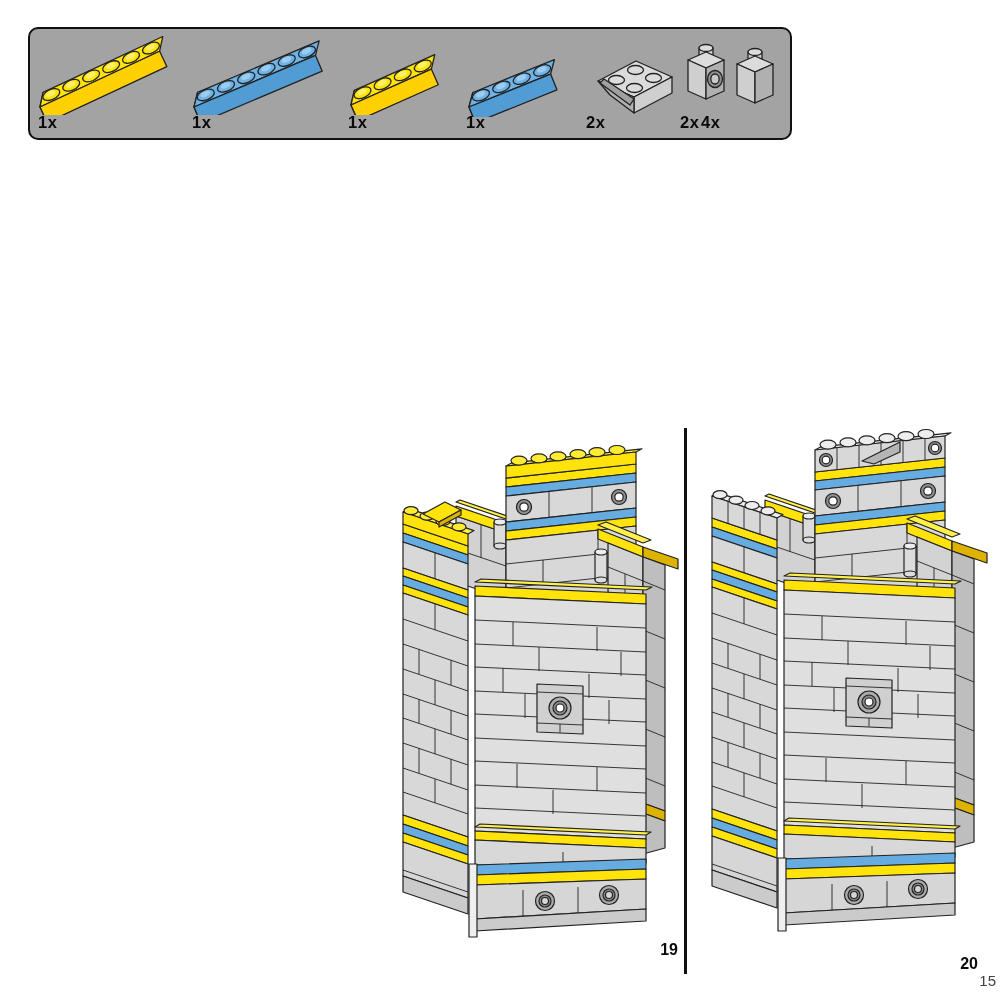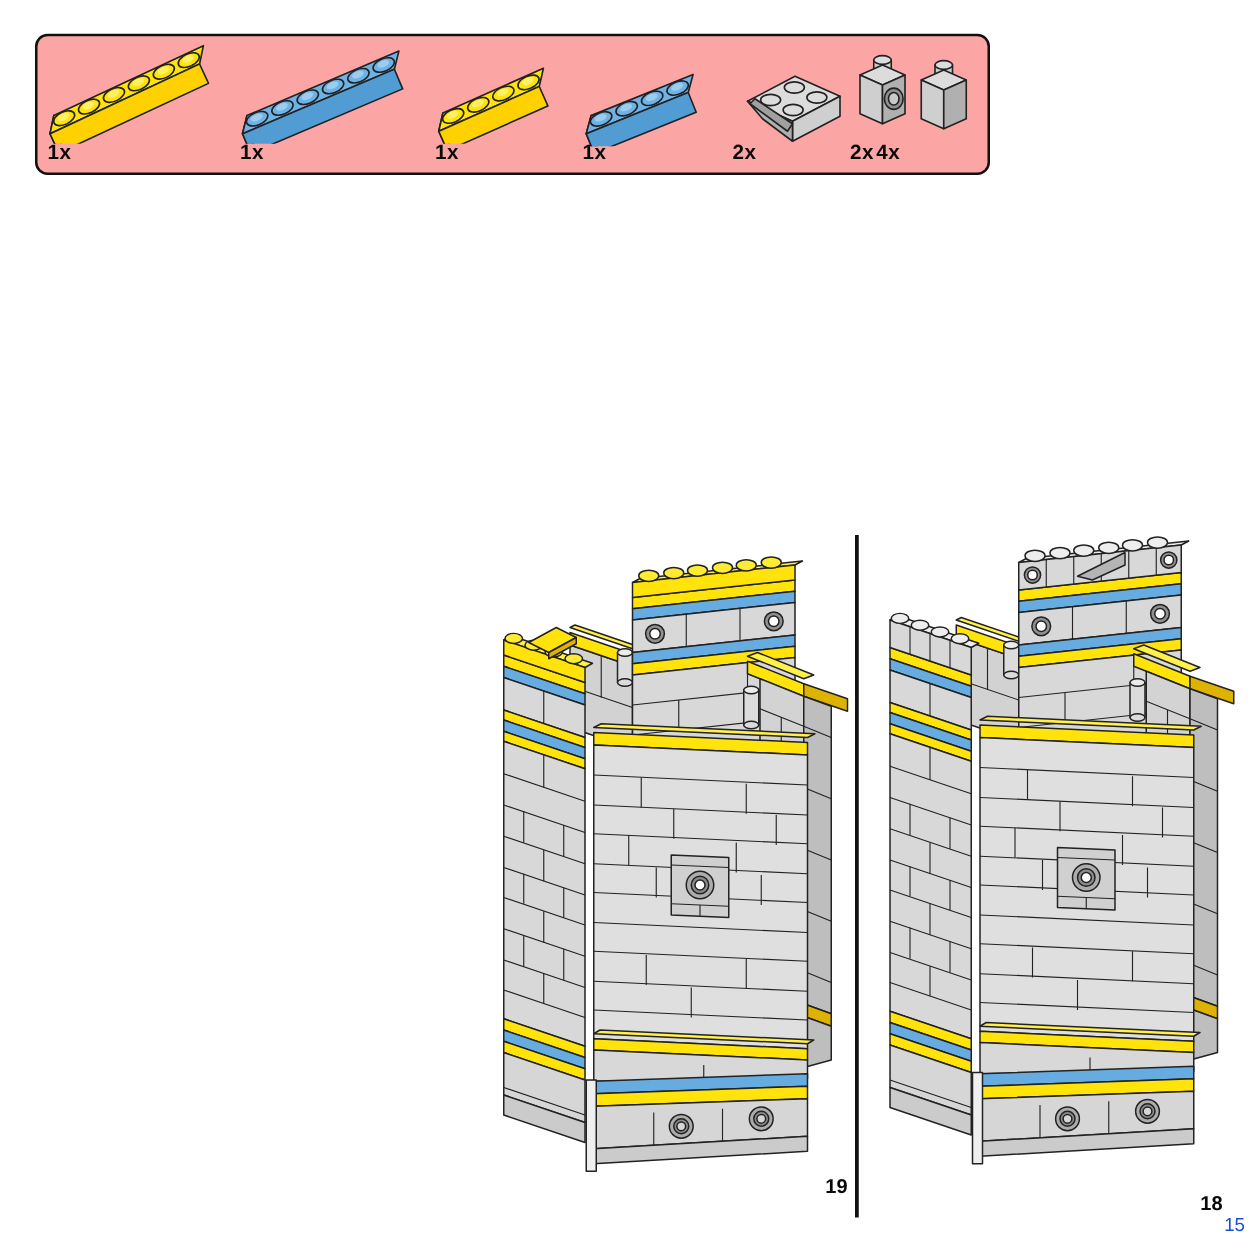--- a/index.html
+++ b/index.html
@@ -1,29 +1,29 @@
 <!DOCTYPE html>
 <html><head>
 <meta charset="utf-8">
 <style>
   html,body{margin:0;padding:0;background:#fff;}
   body{width:1000px;height:1000px;position:relative;overflow:hidden;
        font-family:"Liberation Sans",sans-serif;color:#0a0a0a;}
   .abs{position:absolute;}
   .parts-box{left:28px;top:27px;width:760px;height:109px;border:2.5px solid #111;
-             border-radius:10px;background:#fca5a5;text-align:right;}
+             border-radius:10px;background:#a3a3a3;text-align:right;}
   .part-slot{position:absolute;}
   .count{position:absolute;top:84px;font-size:16.5px;font-weight:bold;
          letter-spacing:.5px;color:#0a0a0a;}
   .step-fig{position:absolute;}
   .step-label{position:absolute;width:30px;text-align:right;font-size:16px;
               font-weight:bold;color:#0a0a0a;}
   .divider{position:absolute;left:684px;top:428px;width:3px;height:546px;background:#111;}
   .page-num{position:absolute;left:966px;top:972px;width:30px;text-align:right;
-            font-size:15px;color:#1d4ed8;}
+            font-size:15px;color:#404040;}
   svg{display:block;}
 </style>
 </head>
 <body>
 
 <svg width="0" height="0" style="position:absolute" aria-hidden="true">
 <defs>
 
 <g id="tower-body" stroke="#222" stroke-width="1.2" stroke-linejoin="round">
 
@@ -359,15 +359,15 @@
 <div class="step-label" style="left:648px;top:941px">19</div>
 
 <div class="divider"></div>
 
 <figure class="step-fig" style="left:702px;top:428px;margin:0">
   <svg width="295" height="550" viewBox="0 0 295 550">
     <use href="#tower-body"></use>
     <use href="#cap19"></use>
   </svg>
 </figure>
-<div class="step-label" style="left:948px;top:955px">18</div>
+<div class="step-label" style="left:948px;top:955px">20</div>
 
 <div class="page-num">15</div>
 
 </body></html>

